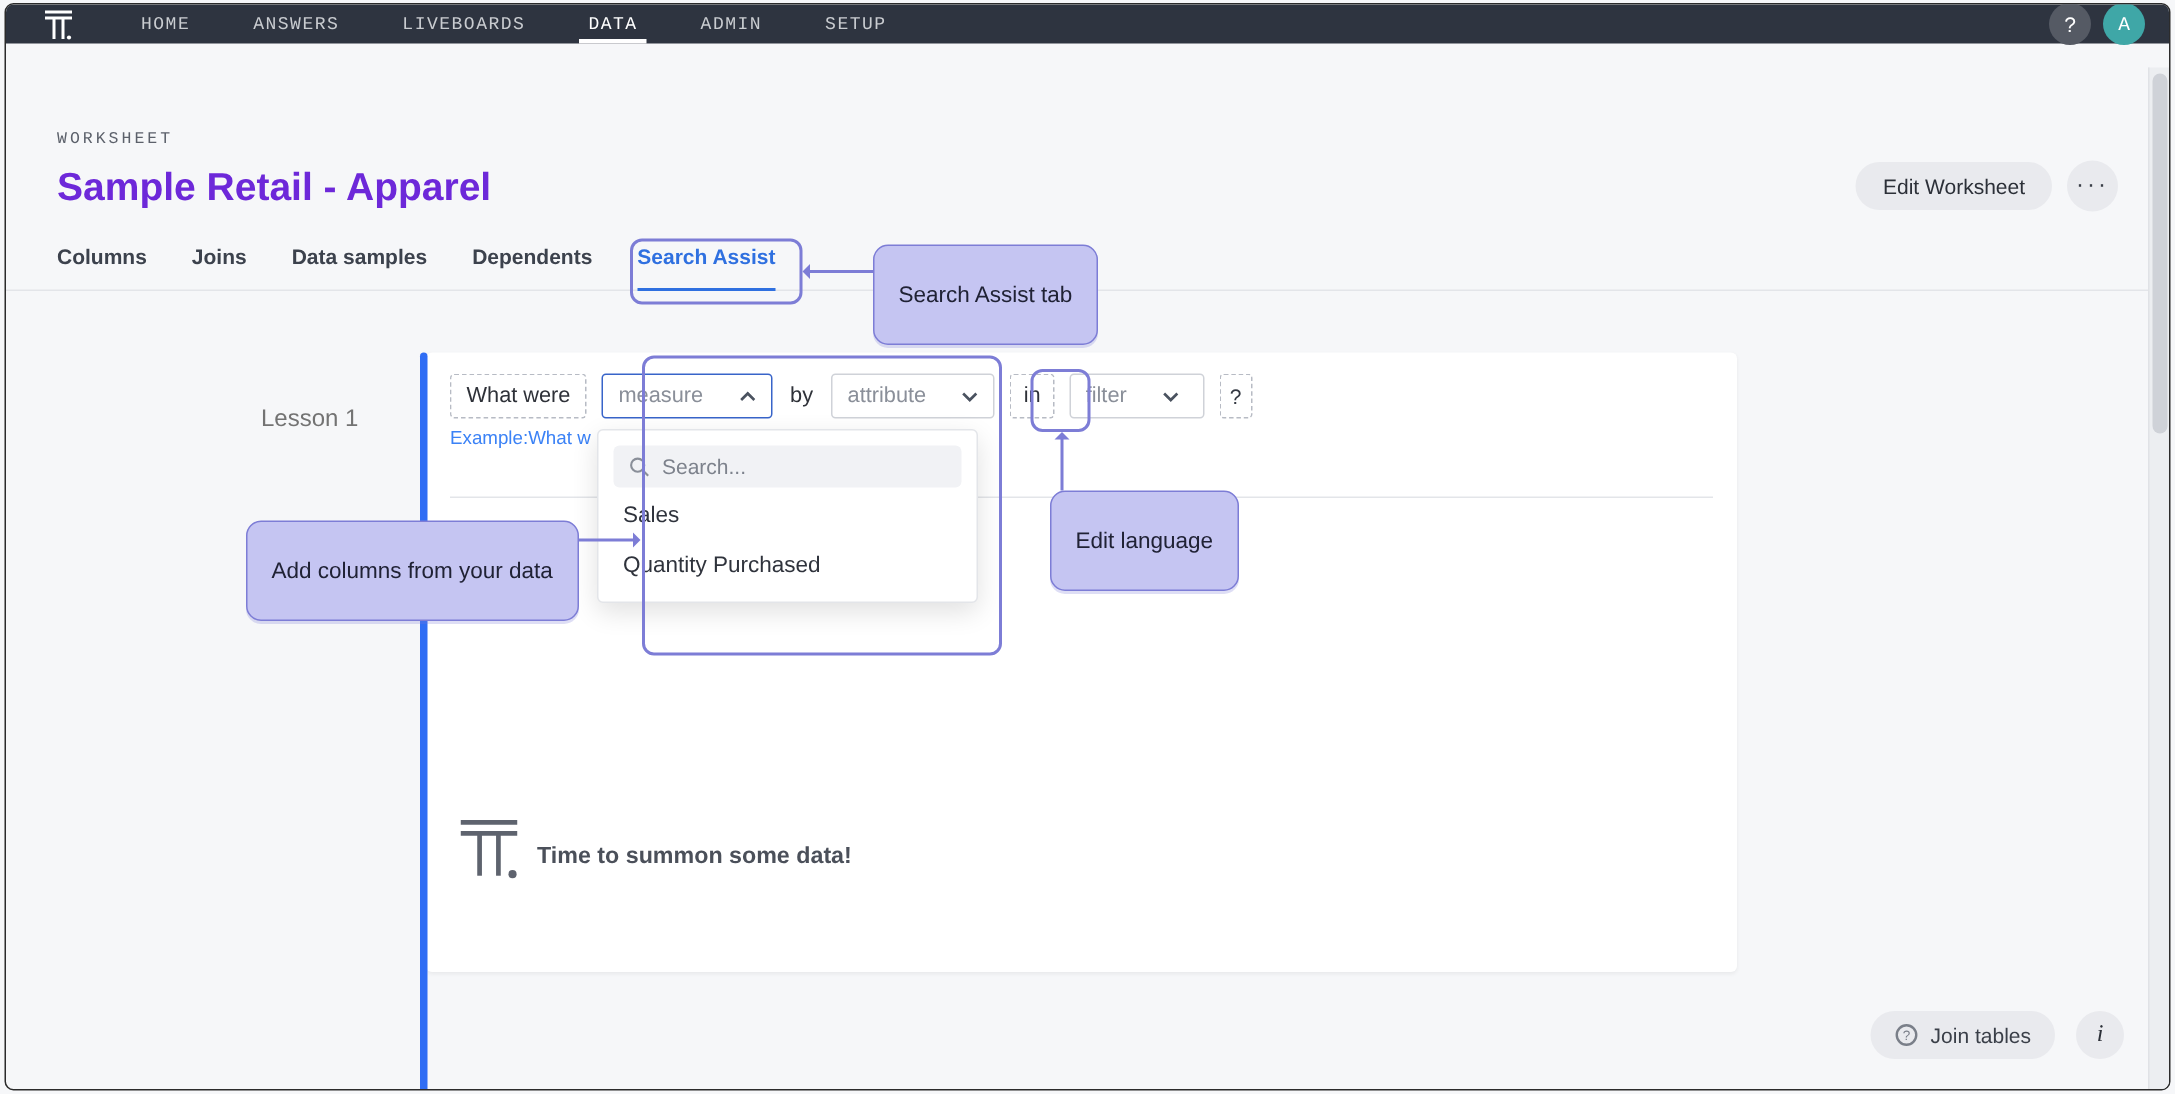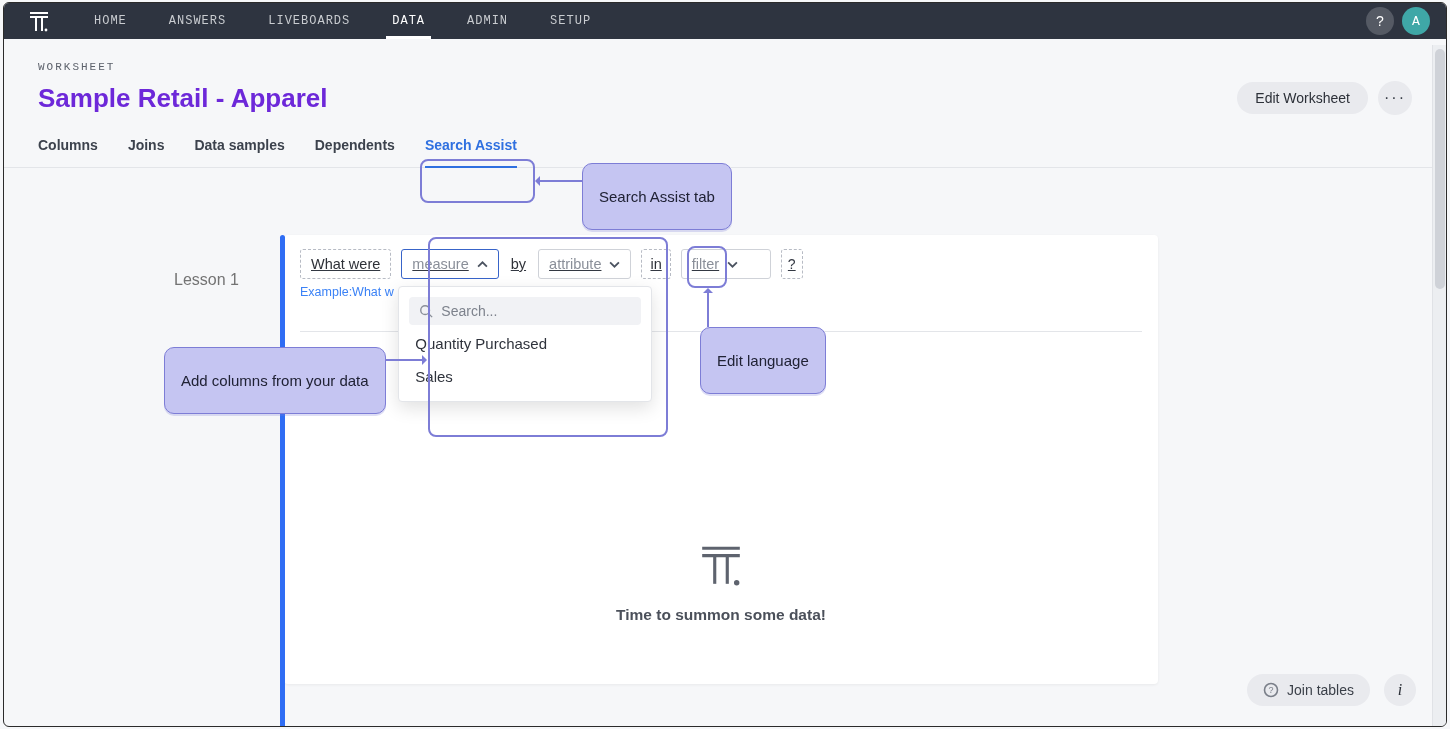--- a/index.html
+++ b/index.html
@@ -40,21 +40,21 @@
     position: absolute; top: 42px; right: 0; bottom: 0; width: 14px;
     background: #eceef1; border-left: 1px solid #e0e2e6;
   }
   .fake-scrollbar .thumb {
     position: absolute; top: 4px; left: 2px; width: 10px; height: 240px;
     background: #cfd2d8; border-radius: 5px;
   }
 
   
   .topbar {
-    height: 36px; background: var(--topbar-bg);
+    height: 26px; background: var(--topbar-bg);
     display: flex; align-items: center; padding: 0 16px 0 22px;
     color: var(--topbar-fg);
   }
   .logo { width: 26px; height: 26px; display: inline-flex; align-items:center; justify-content:center; margin-right: 36px;}
   .nav { display: flex; gap: 30px; align-items: stretch; height: 100%; }
   .nav a {
     font-family: "Courier New", monospace; font-size: 12px; letter-spacing: 1px;
     color: var(--topbar-fg); text-decoration: none; display:flex; align-items:center;
     position: relative; padding: 0 6px;
   }
@@ -66,21 +66,22 @@
   .icon-btn {
     width: 28px; height: 28px; border-radius: 50%; display:inline-flex;
     align-items:center; justify-content:center; font-size: 14px; margin-left: 8px;
     color: #fff;
   }
   .help-btn { background: #555a64; }
   .avatar { background: var(--teal); font-family: "Courier New", monospace; font-size: 13px; }
 
   
   .header {
-    padding: 22px 34px 0 34px;
+    padding: 38px 34px 0 34px;
+    margin-top: 20px;
   }
   .crumb {
     font-family: "Courier New", monospace; font-size: 11px; letter-spacing: 2px; color: #5c616b;
   }
   .title-row { display:flex; align-items:center; margin-top: 8px;}
   .title { font-size: 26px; font-weight: 700; color: #6d28d9; }
   .title-row .spacer { flex:1; }
   .pill-btn {
     background: var(--pill-bg); color: #2c3038; border-radius: 18px;
     padding: 8px 18px; font-size: 14px; display:inline-flex; align-items:center; gap:6px;
@@ -117,28 +118,28 @@
   .rail {
     position:absolute; left: 2px; top: 0; bottom: -40px; width: 5px; border-radius: 3px; background: var(--lesson-rail);
   }
   .panel {
     margin-left: 6px; background: var(--panel-bg); border-radius: 4px;
     box-shadow: 0 1px 3px rgba(0,0,0,0.06);
     padding: 14px 16px 60px 16px;
   }
 
   
-  .token-row { display:flex; align-items:center; gap: 10px; flex-wrap: nowrap; text-decoration: underline; }
+  .token-row { display:flex; align-items:center; gap: 10px; flex-wrap: nowrap; }
   .static-token {
     border: 1px dashed #b7bbc4; border-radius: 3px; padding: 6px 10px; font-size: 14.5px; color:#2e3138;
     background:#fff;
   }
   .select-token {
     border: 1px solid #cfd2d8; border-radius: 3px; padding: 6px 10px; font-size: 14.5px;
-    color: #8a8f99; background:#fff; display:flex; align-items:center; gap: 8px; min-width: 90px;
+    color: #8a8f99; background:#fff; display:flex; align-items:center; gap: 24px; min-width: 90px;
     position: relative;
   }
   .select-token.open { border-color: #3864c9; }
   .select-token .chev { color:#5b606b; }
   .plain-word { font-size: 14.5px; color:#2f3239; padding: 0 2px; }
   .q-token { border:1px dashed #b7bbc4; border-radius:3px; width:22px; height:30px; display:flex; align-items:center; justify-content:center; font-size:14px;}
   .divider { height:1px; background: var(--border); margin: 32px 0 16px 0; }
   .example-line { font-size: 12.5px; color: #3b82f6; margin-top: 6px; }
 
   
@@ -148,21 +149,21 @@
     padding: 10px 10px 10px 10px; z-index: 5;
   }
   .search-box {
     display:flex; align-items:center; gap:8px; background:#f1f2f5; border-radius:4px;
     padding: 6px 10px; color:#7d828c; font-size:14px;
   }
   .dropdown .opt { padding: 10px 6px 6px 6px; font-size: 15px; color:#2f333c; }
 
   
   .empty {
-    display:flex; flex-direction:column; align-items:center; margin-top: 210px; gap:6px;
+    display:flex; flex-direction:row; align-items:center; margin-top: 210px; gap:6px;
     text-align:center;
   }
   .empty .big-logo { width:52px; height:46px; color:#5e636e; }
   .empty .headline { font-weight:700; font-size:15.5px; color:#4b505a; margin-top:12px;}
   .empty .sub { font-size:14.5px; color:#8a8f99; max-width:260px; line-height:1.35;}
 
   
   .callout {
     position:absolute; background: var(--callout-bg); border:1px solid var(--callout-border);
     border-radius: 10px; padding: 24px 16px; font-size: 15px; color:#202235;
@@ -265,22 +266,22 @@
             <div class="dropdown">
               <div class="search-box">
                 <span>
                   <svg width="14" height="14" viewBox="0 0 16 16" fill="none" stroke="#8a8f99" stroke-width="1.6">
                       <circle cx="7" cy="7" r="5"></circle>
                       <line x1="11" y1="11" x2="15" y2="15"></line>
                     </svg>
                 </span>
                 <span>Search...</span>
               </div>
+              <div class="opt">Sales</div>
               <div class="opt">Quantity Purchased</div>
-              <div class="opt">Sales</div>
             </div>
           </span>
 
           <span class="plain-word">by</span>
 
           <span class="select-token">
             <span>attribute</span>
             <span class="chev">
               <svg width="11" height="11" viewBox="0 0 10 10">
                   <path d="M1 3 L5 7 L9 3" fill="none" stroke="#4b5360" stroke-width="1.6"></path>

